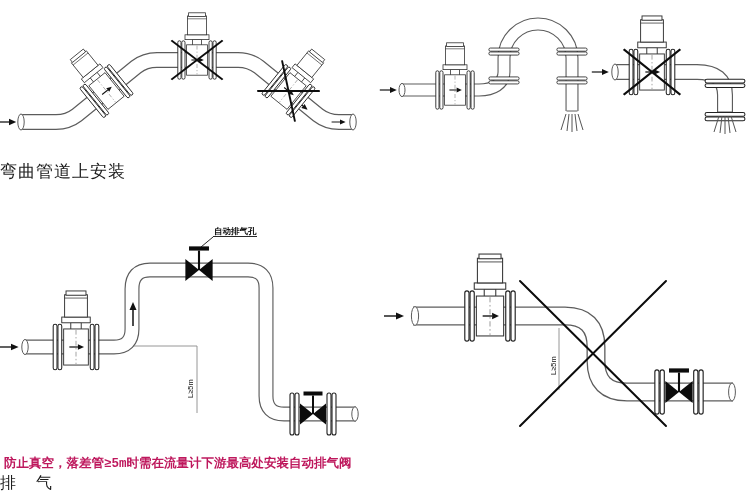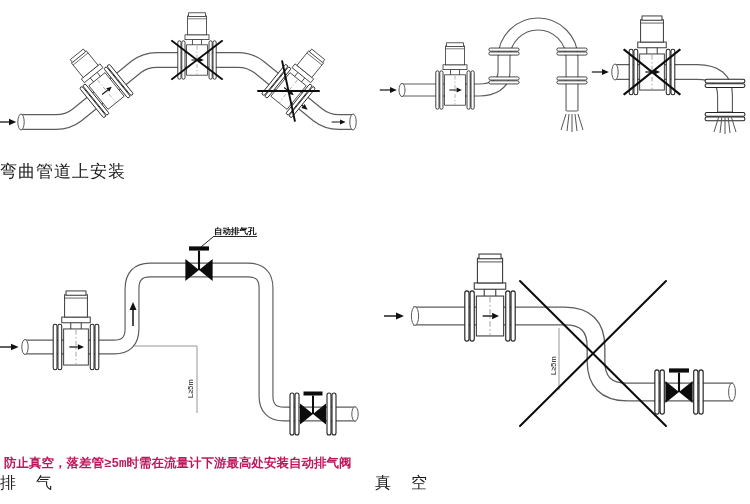--- a/index.html
+++ b/index.html
@@ -158,15 +158,14 @@
     <ellipse cx="357" cy="192" rx="3.4" ry="9" fill="#fff" stroke="#5c5c5c" stroke-width="1"></ellipse>
     <use href="#arr" transform="translate(21,116)"></use>
     <use href="#fm" transform="translate(115,116) scale(1.05)"></use>
     <use href="#vf" transform="translate(304,192) scale(1.05)"></use>
     <use href="#vt" transform="translate(304,192) scale(1.05)"></use>
     <g>
       <line x1="145" y1="81" x2="291" y2="226" class="xline"></line>
       <line x1="291" y1="81" x2="145" y2="226" class="xline"></line>
     </g>
   </svg>
-  <div class="caption cap-bot" style="left:375px">真　空</div>
 
 </div>
 
 </body></html>

